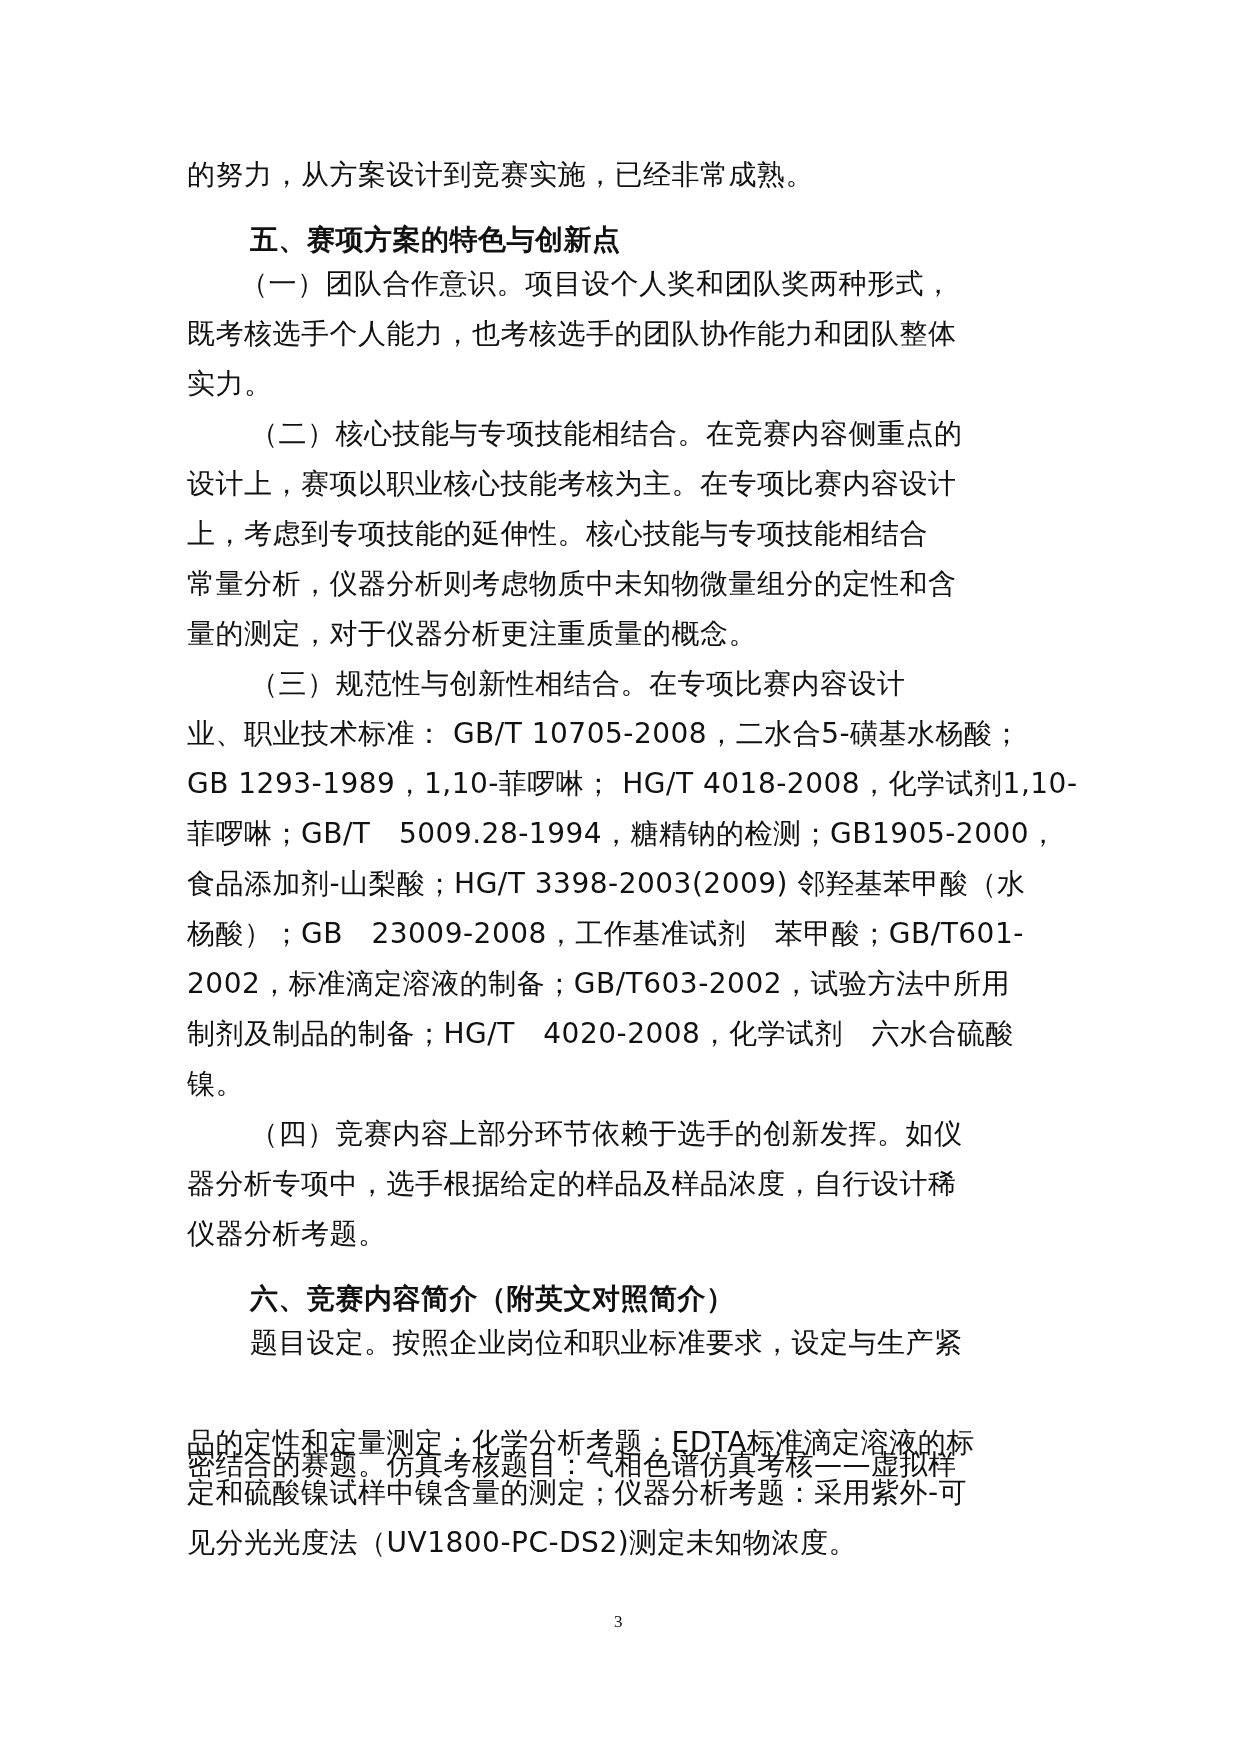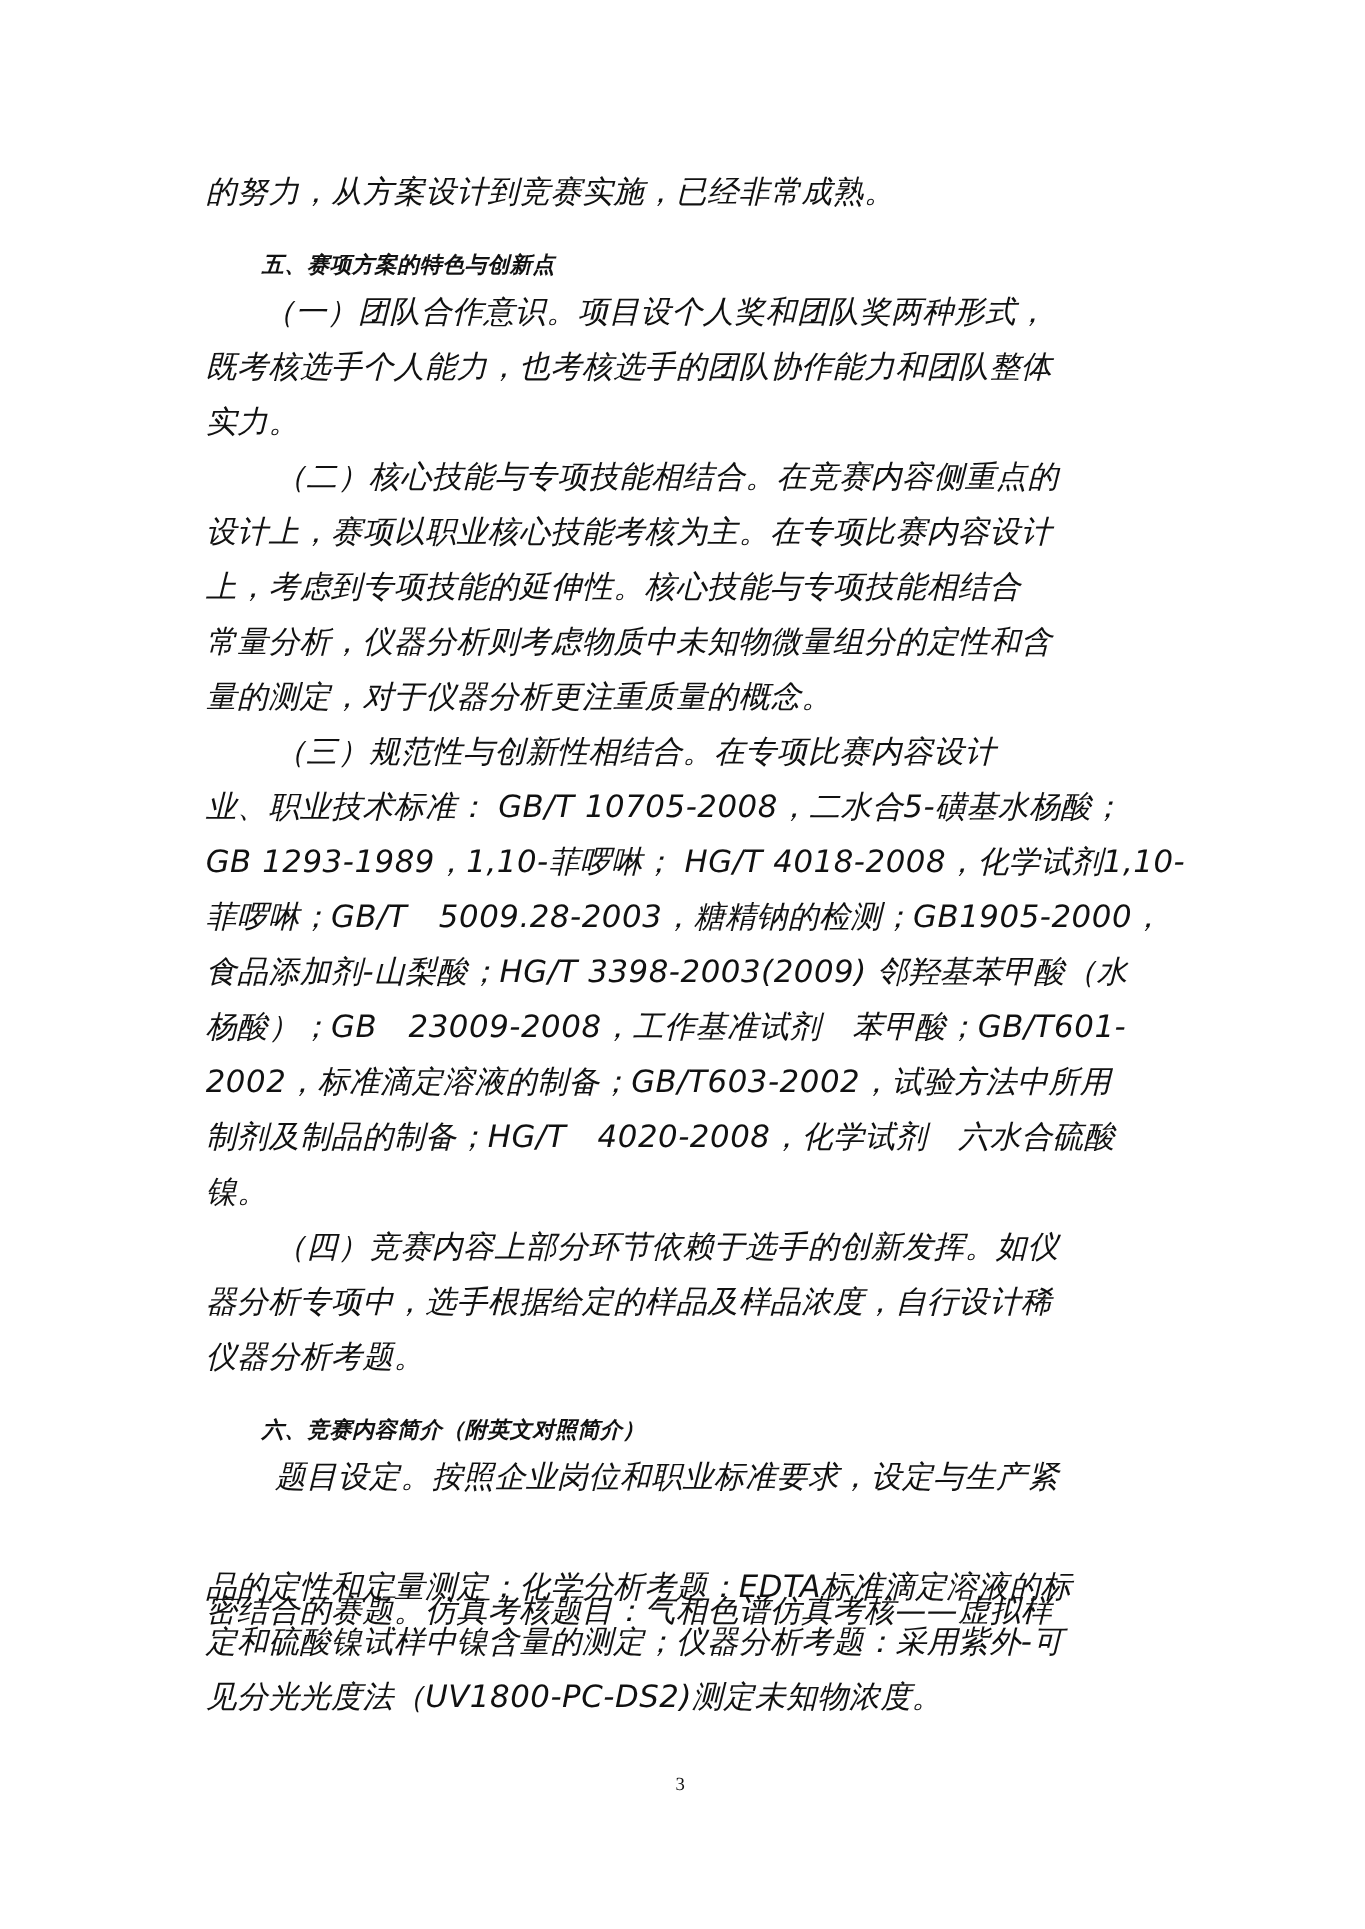--- a/index.html
+++ b/index.html
@@ -1,20 +1,20 @@
 <!DOCTYPE html>
 <html><head>
   <meta charset="utf-8">
   <style>
     html, body { margin: 0; padding: 0; background: #ffffff; }
     body { width: 1241px; height: 1754px; position: relative; overflow: hidden;
            font-family: "DejaVu Sans", "Liberation Sans", sans-serif; color: #111111; }
-    .line { position: absolute; left: 187px; white-space: nowrap; font-size: 28px; line-height: 34px; letter-spacing: 0.5px; font-style: italic; }
+    .line { position: absolute; left: 187px; white-space: nowrap; font-size: 28px; line-height: 34px; letter-spacing: 0.5px; }
     .indent { left: 250px; }
-    .head { font-weight: bold; font-size: 20px; left: 238px; }
+    .head { font-weight: bold; font-size: 28px; left: 250px; }
     .page-number { position: absolute; top: 1612px; left: 614px; font-size: 17px;
                    font-family: "Liberation Serif", serif; }
   </style>
 </head>
 <body>
 
 <div>
   <div class="line" style="top:158px">的努力，从方案设计到竞赛实施，已经非常成熟。</div>
 
   <div class="line head" style="top:223px">五、赛项方案的特色与创新点</div>
@@ -24,21 +24,21 @@
 
   <div class="line indent" style="top:417px">（二）核心技能与专项技能相结合。在竞赛内容侧重点的</div>
   <div class="line" style="top:467px">设计上，赛项以职业核心技能考核为主。在专项比赛内容设计</div>
   <div class="line" style="top:517px">上，考虑到专项技能的延伸性。核心技能与专项技能相结合</div>
   <div class="line" style="top:567px">常量分析，仪器分析则考虑物质中未知物微量组分的定性和含</div>
   <div class="line" style="top:617px">量的测定，对于仪器分析更注重质量的概念。</div>
 
   <div class="line indent" style="top:667px">（三）规范性与创新性相结合。在专项比赛内容设计</div>
   <div class="line" style="top:717px">业、职业技术标准： GB/T 10705-2008，二水合5-磺基水杨酸；</div>
   <div class="line" style="top:767px">GB 1293-1989，1,10-菲啰啉； HG/T 4018-2008，化学试剂1,10-</div>
-  <div class="line" style="top:817px">菲啰啉；GB/T　5009.28-2003，糖精钠的检测；GB1905-2000，</div>
+  <div class="line" style="top:817px">菲啰啉；GB/T　5009.28-1994，糖精钠的检测；GB1905-2000，</div>
   <div class="line" style="top:867px">食品添加剂-山梨酸；HG/T 3398-2003(2009) 邻羟基苯甲酸（水</div>
   <div class="line" style="top:917px">杨酸）；GB　23009-2008，工作基准试剂　苯甲酸；GB/T601-</div>
   <div class="line" style="top:967px">2002，标准滴定溶液的制备；GB/T603-2002，试验方法中所用</div>
   <div class="line" style="top:1017px">制剂及制品的制备；HG/T　4020-2008，化学试剂　六水合硫酸</div>
   <div class="line" style="top:1067px">镍。</div>
 
   <div class="line indent" style="top:1117px">（四）竞赛内容上部分环节依赖于选手的创新发挥。如仪</div>
   <div class="line" style="top:1167px">器分析专项中，选手根据给定的样品及样品浓度，自行设计稀</div>
   <div class="line" style="top:1217px">仪器分析考题。</div>
 

